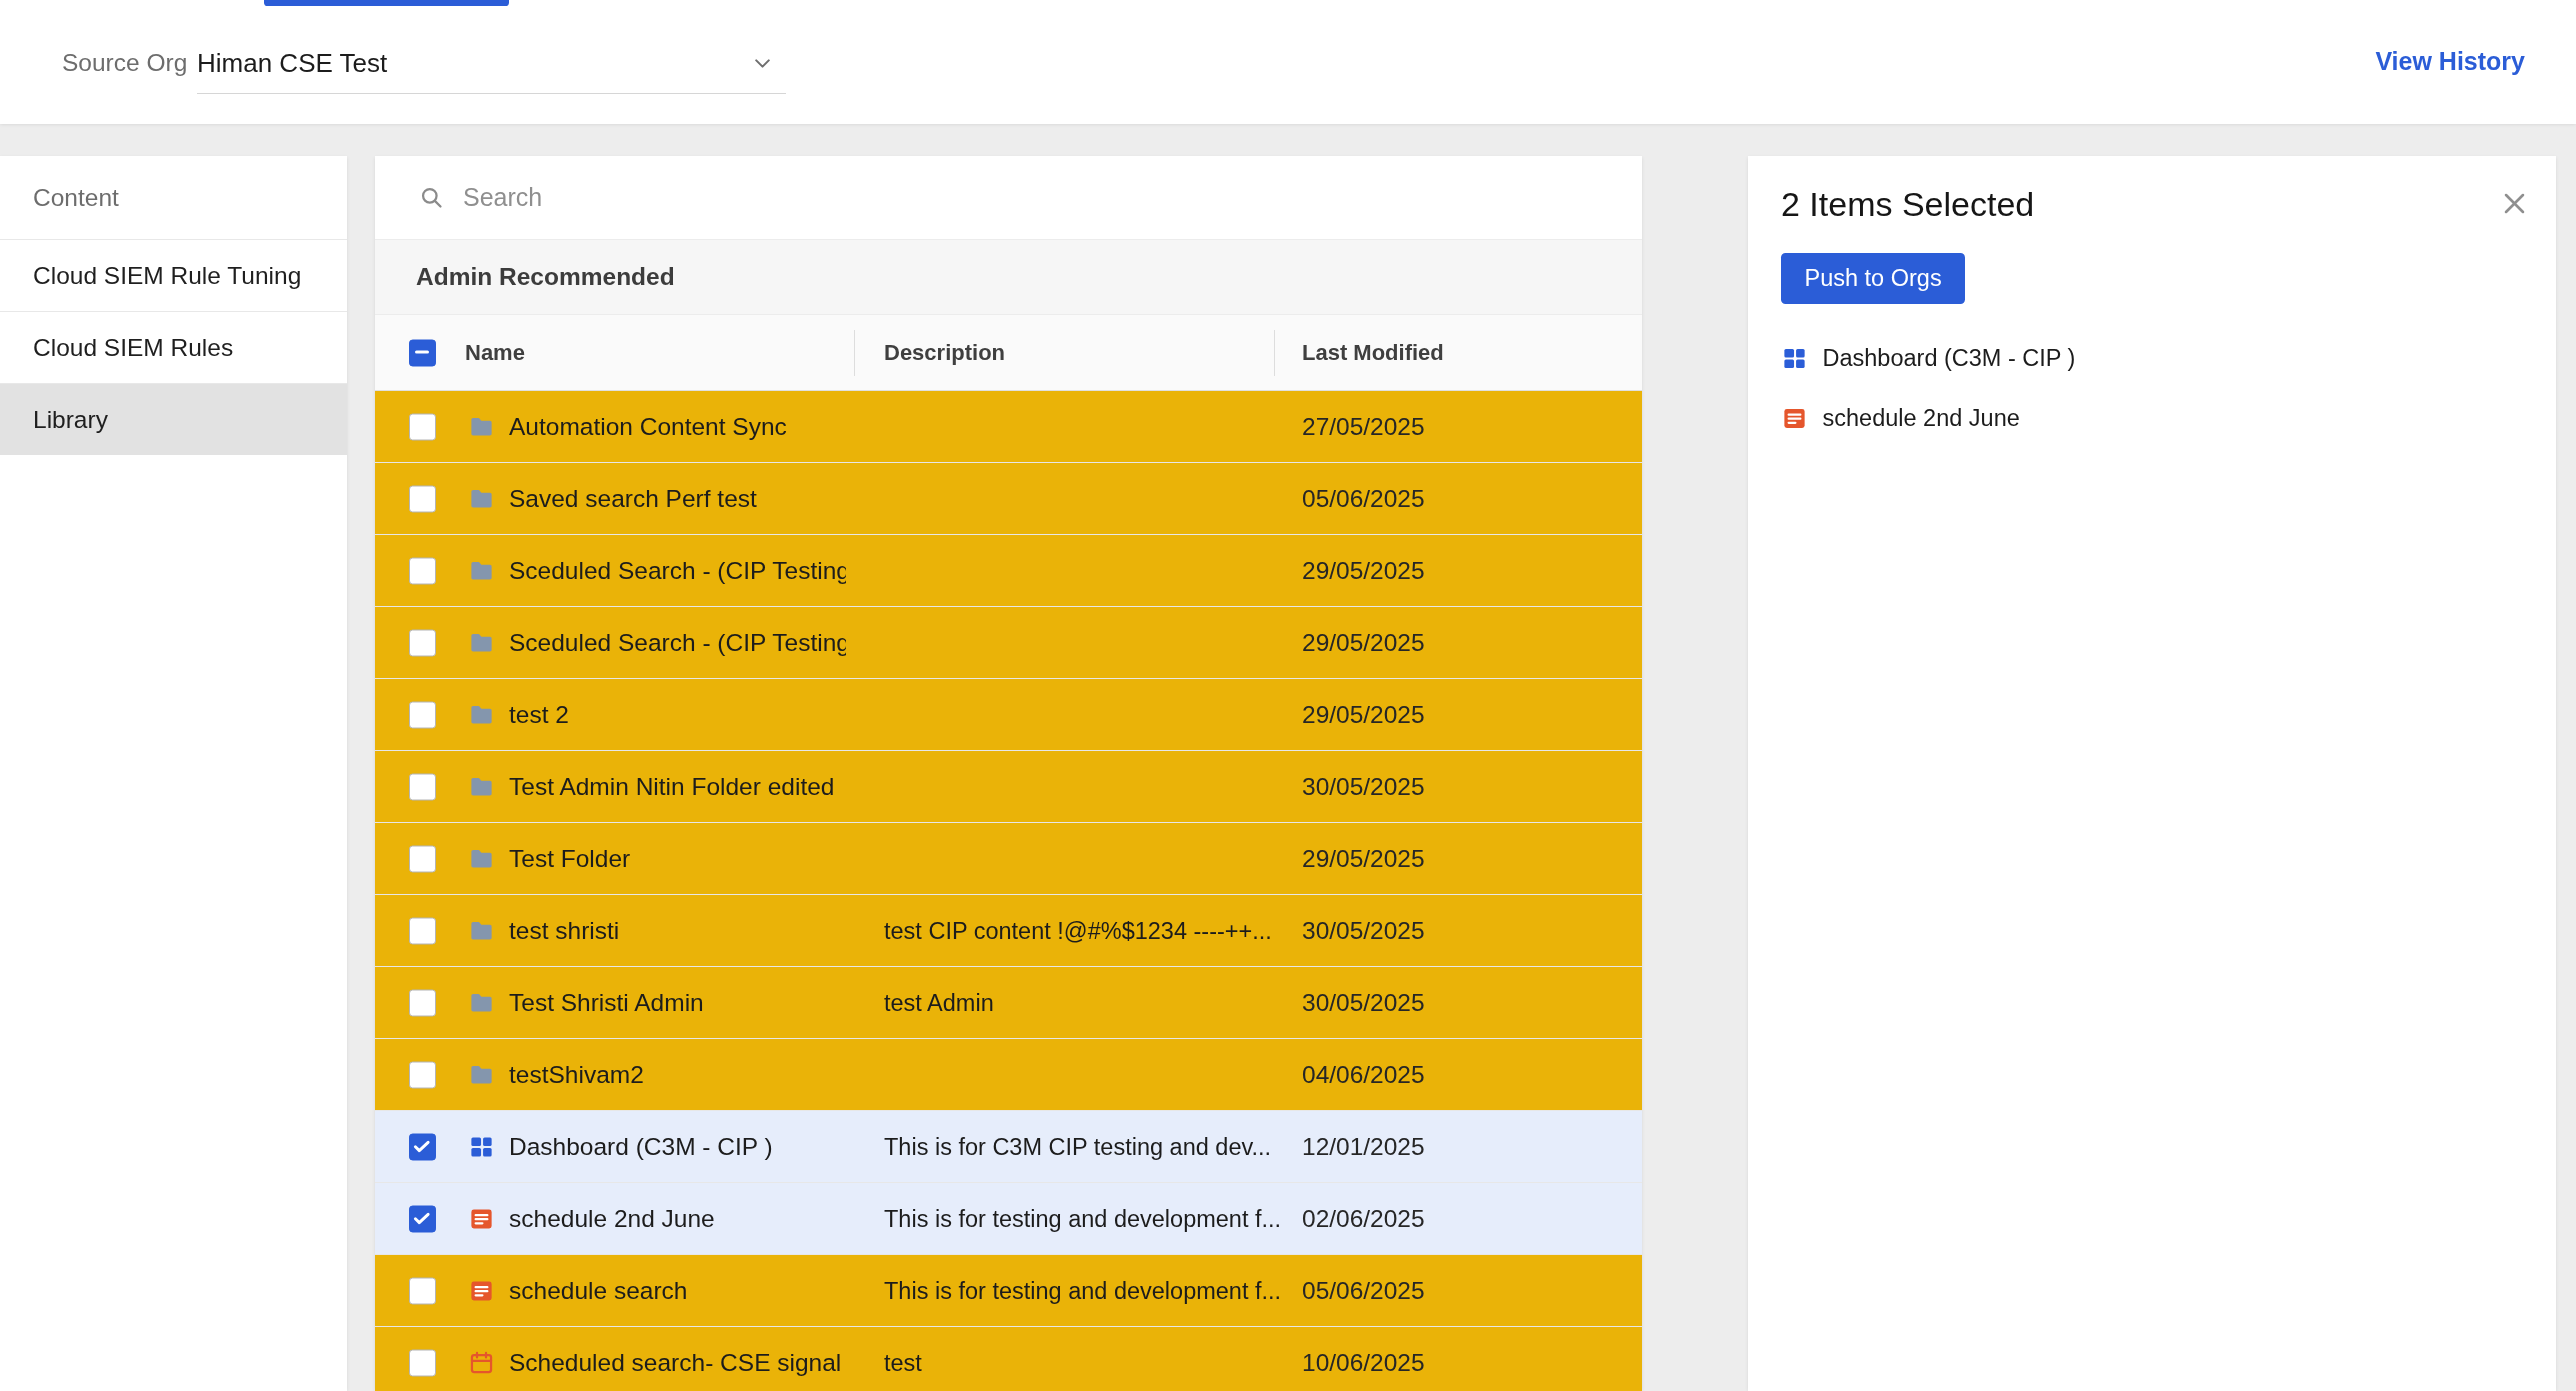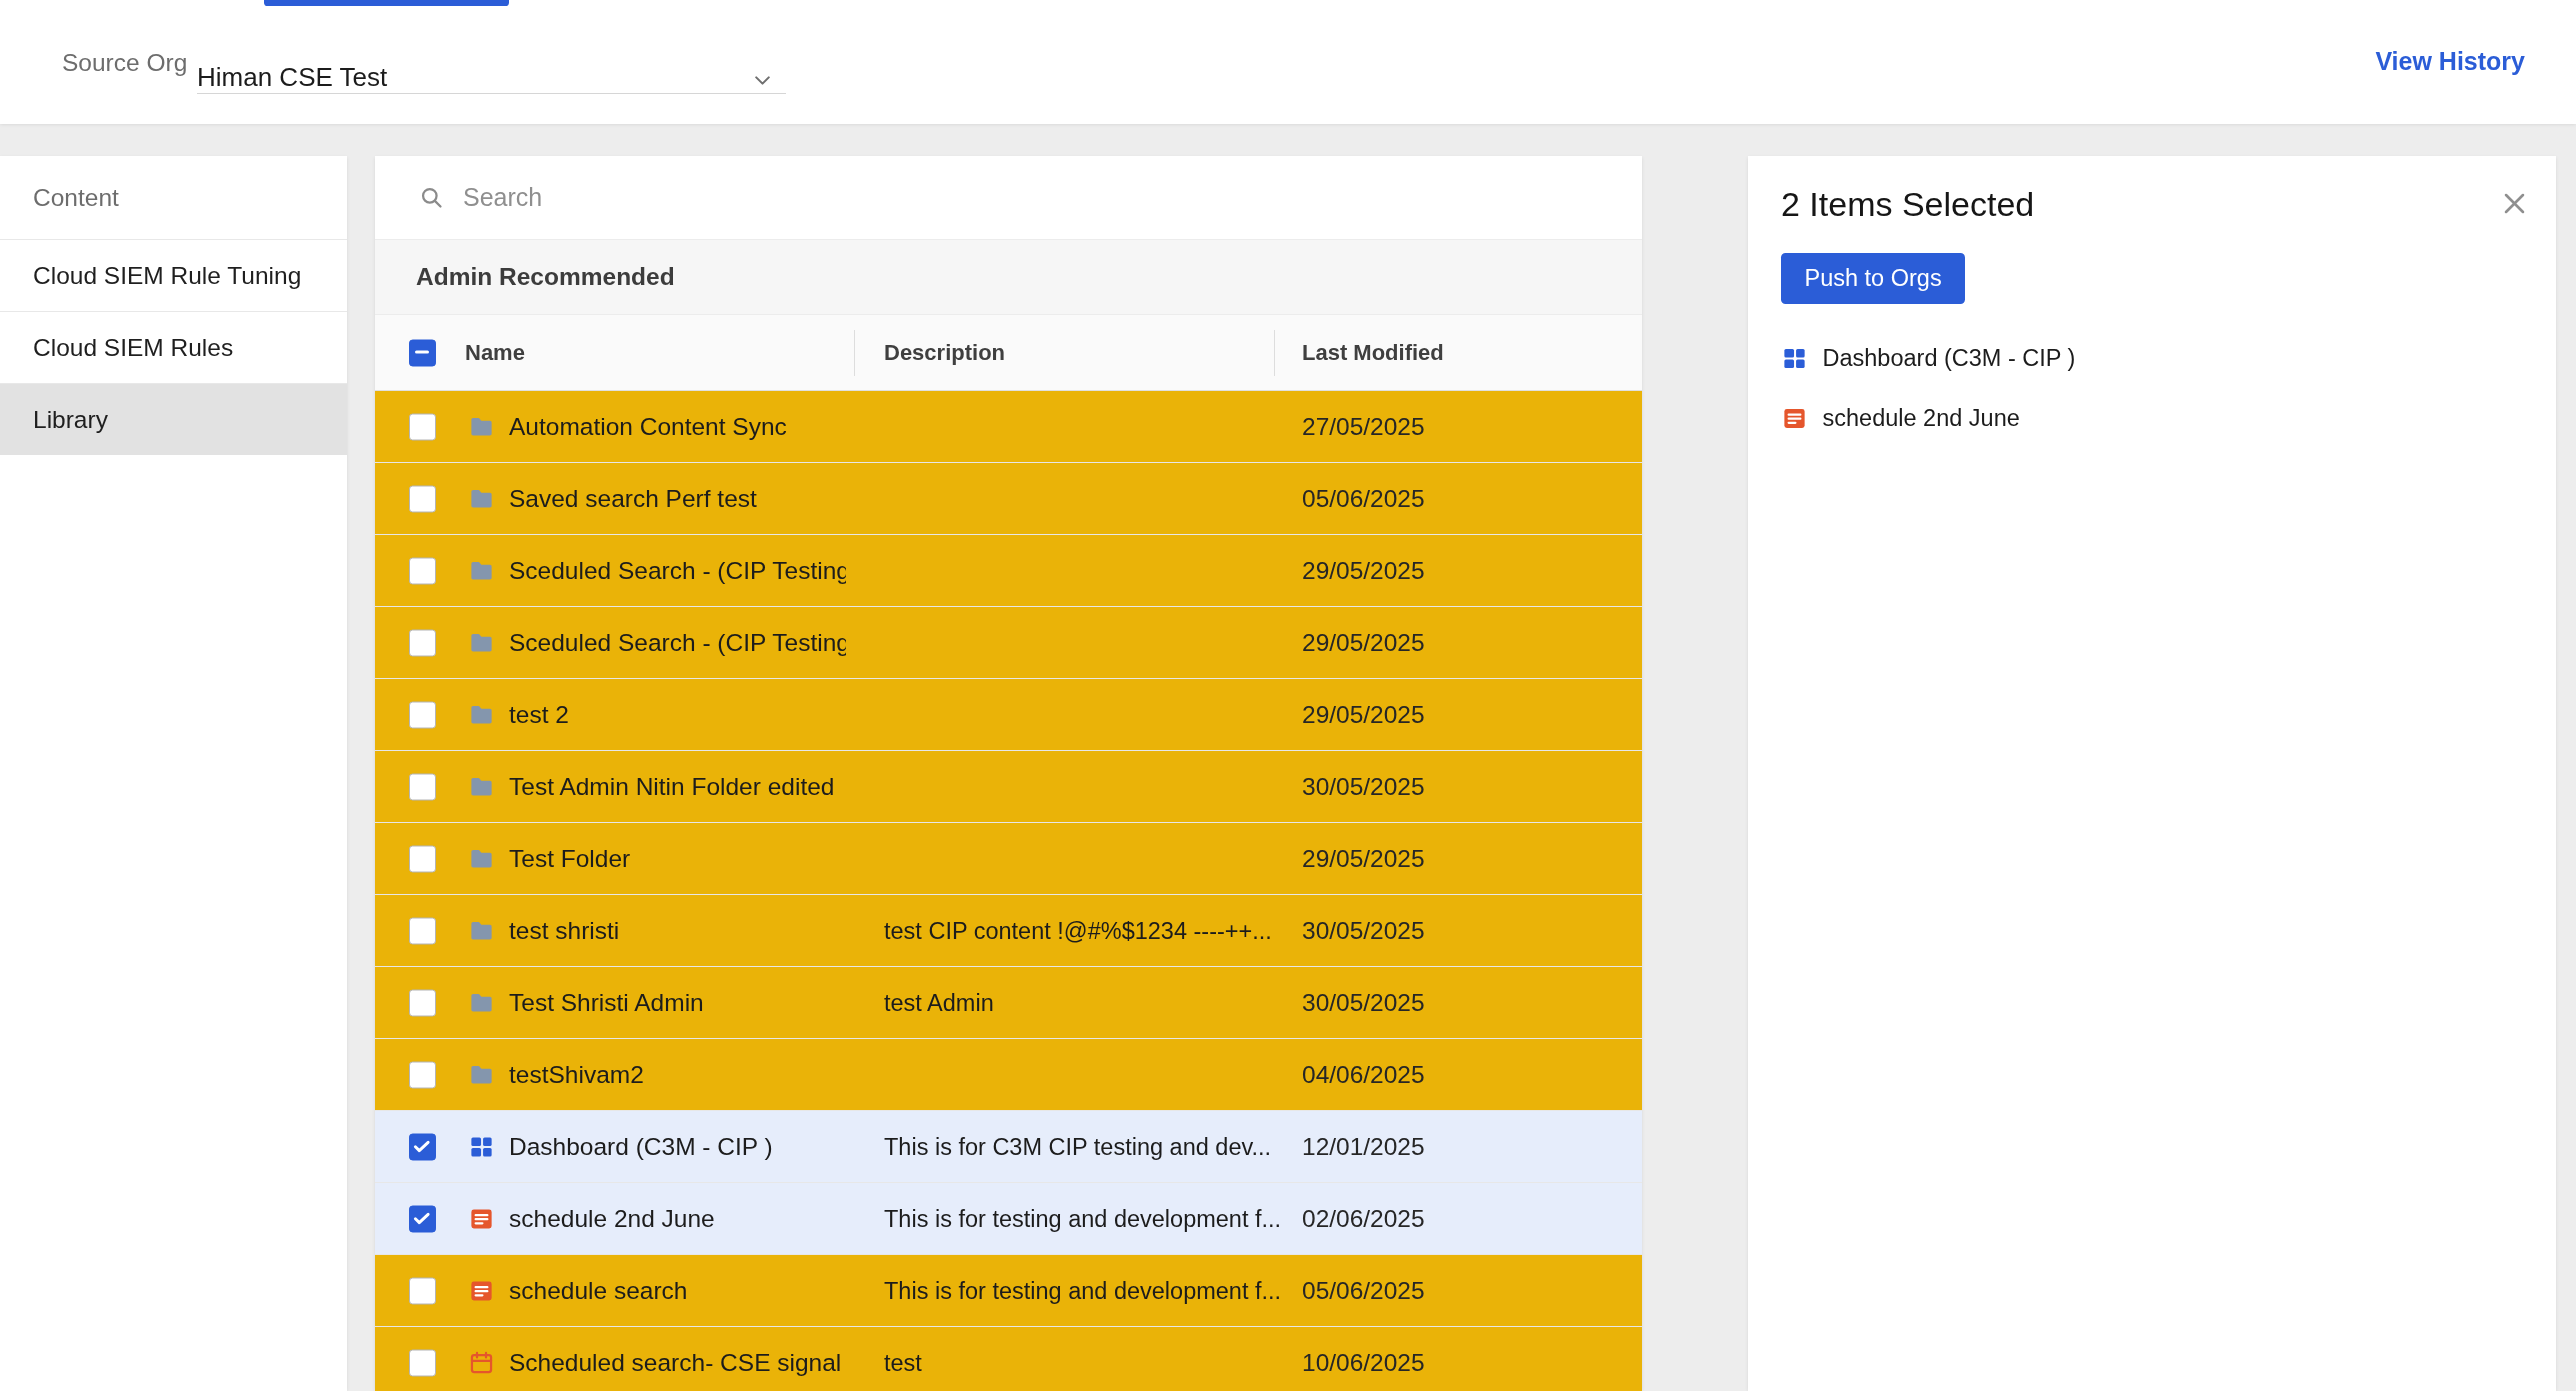--- a/index.html
+++ b/index.html
@@ -14,21 +14,21 @@
     color:#1f1f1f;
     overflow:hidden;
     position:relative;
   }
   .card{position:absolute;background:#fff;box-shadow:0 0.9px 3.6px rgba(0,0,0,.09)}
 
   
   .topbar{position:absolute;left:0;top:0;width:2576px;height:124px;background:#fff;box-shadow:0 0.9px 3.6px rgba(0,0,0,.10);z-index:2}
   .tab-indicator{position:absolute;left:264px;top:0;width:245px;height:6.3px;background:var(--blue);border-radius:0 0 3.6px 3.6px}
   .source-org-label{position:absolute;left:62px;top:49px;font-size:24.5px;color:#6d6d6d}
-  .source-select{position:absolute;left:197px;top:34px;width:589px;height:60px;border-bottom:1.8px solid #d6d6d6;display:flex;align-items:flex-end;justify-content:space-between;cursor:pointer;padding-right:11px}
+  .source-select{position:absolute;left:197px;top:34px;width:589px;height:60px;border-bottom:1.8px solid #d6d6d6;display:flex;align-items:center;justify-content:space-between;cursor:pointer;padding-right:11px}
   .source-value{font-size:26px;color:#1c1c1c}
   .view-history{position:absolute;right:51px;top:47px;font-size:25px;font-weight:700;color:var(--blue);cursor:pointer}
 
   
   .sidebar{left:0;top:156px;width:347px;height:1235px}
   .sidebar-heading{height:83px;line-height:83px;padding-left:33px;font-size:24.5px;color:#6d6d6d}
   .sb-item{height:72px;line-height:72px;padding-left:33px;font-size:24.5px;color:#1f1f1f;border-top:0.9px solid #e8e8e8;cursor:pointer}
   .sb-item.active{background:#e2e2e2}
 
   

